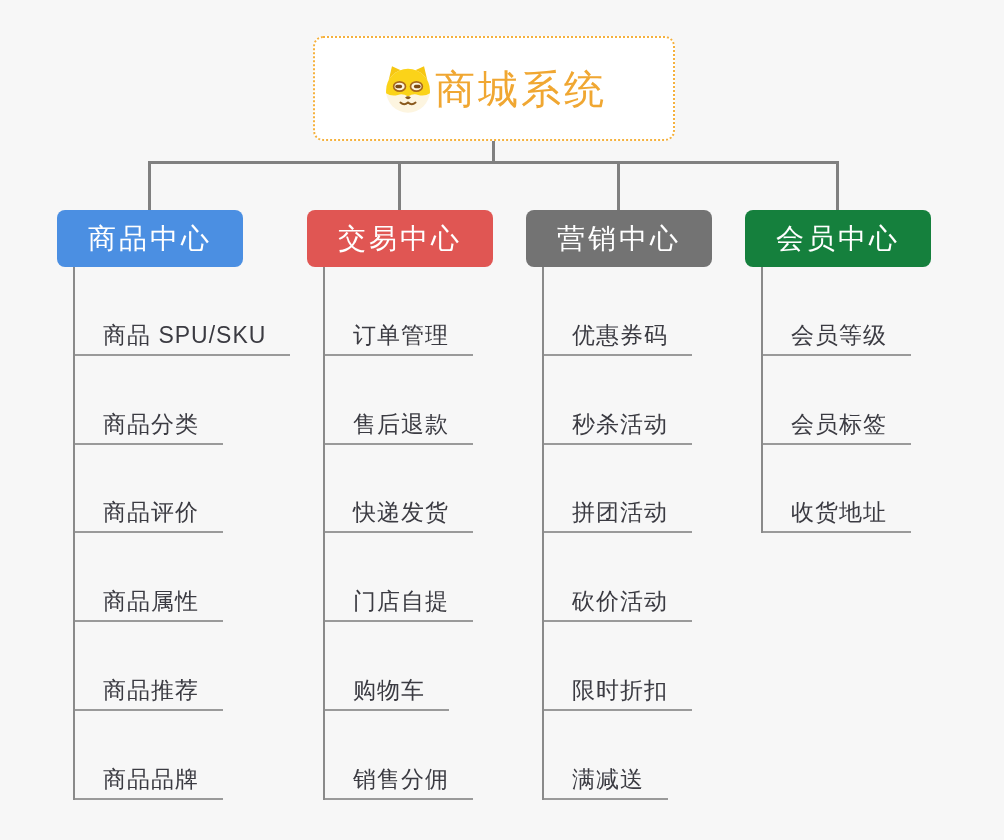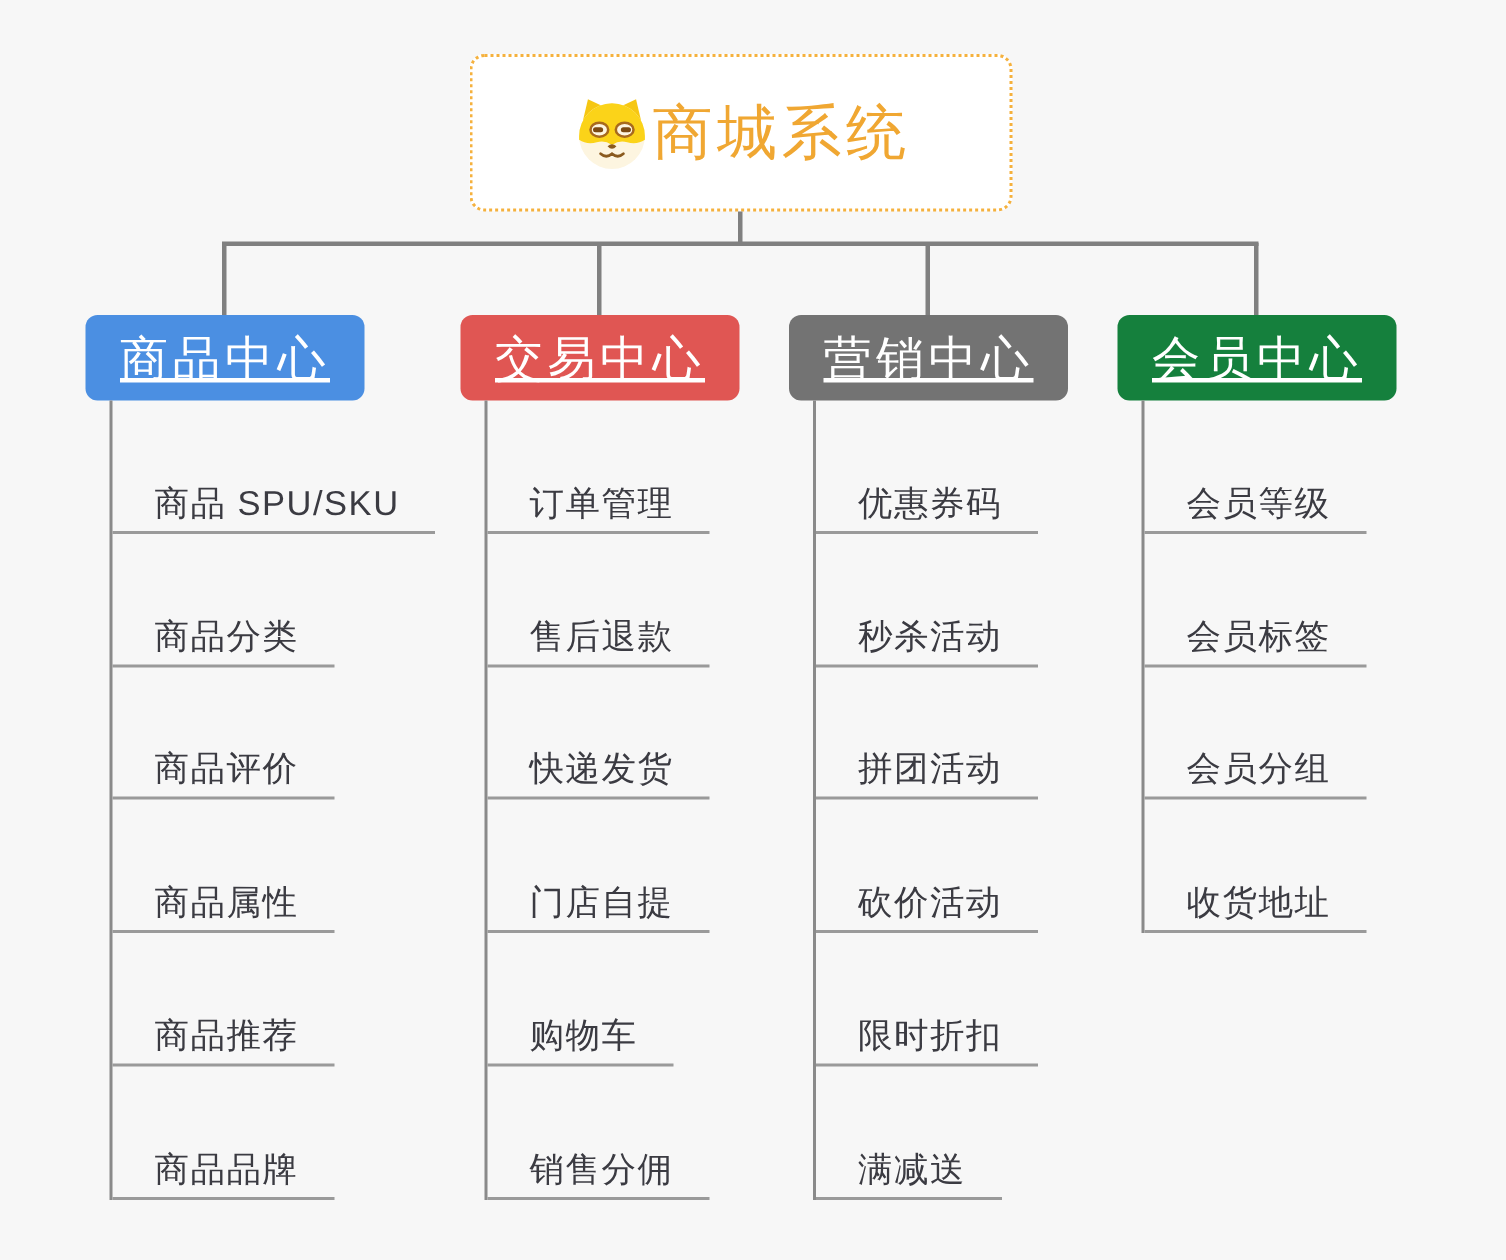--- a/index.html
+++ b/index.html
@@ -57,25 +57,24 @@
   .branch-header {
     width: 186px; height: 57px;
     border-radius: 8px;
     display: flex;
     align-items: center;
     justify-content: center;
     cursor: default;
   }
   .branch-label {
     color: #ffffff;
-    font-size: 32px;
+    font-size: 28px;
     letter-spacing: 3px;
     line-height: 1;
     white-space: nowrap;
-    text-decoration: underline;
   }
 
   .branch-items {
     list-style: none;
     margin-left: 16px;          
     border-left: 2px solid #8a8a8a;
     display: flex;
     flex-direction: column;
     align-items: flex-start;
     width: fit-content;
@@ -229,22 +228,19 @@
 
   <li class="branch-item">
     <span class="item-label">会员等级</span>
   </li>
 
 
   <li class="branch-item">
     <span class="item-label">会员标签</span>
   </li>
 
-  <li class="branch-item">
-    <span class="item-label">会员分组</span>
-  </li>
 
   <li class="branch-item">
     <span class="item-label">收货地址</span>
   </li>
 </ul>
   </section>
 </div>
 
 </body></html>

